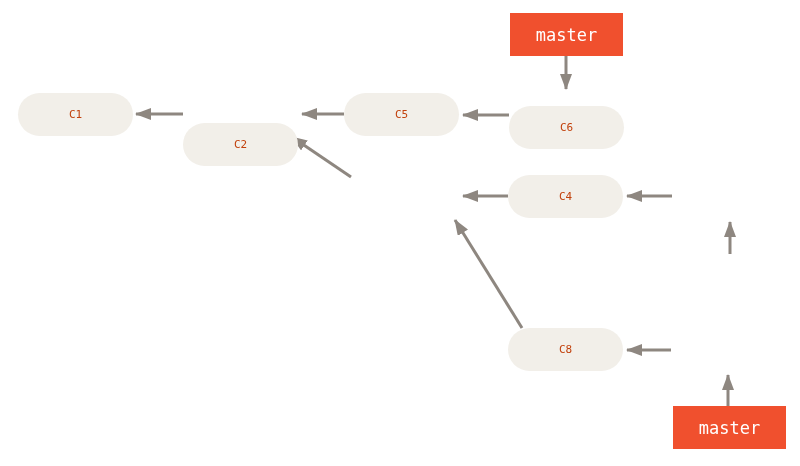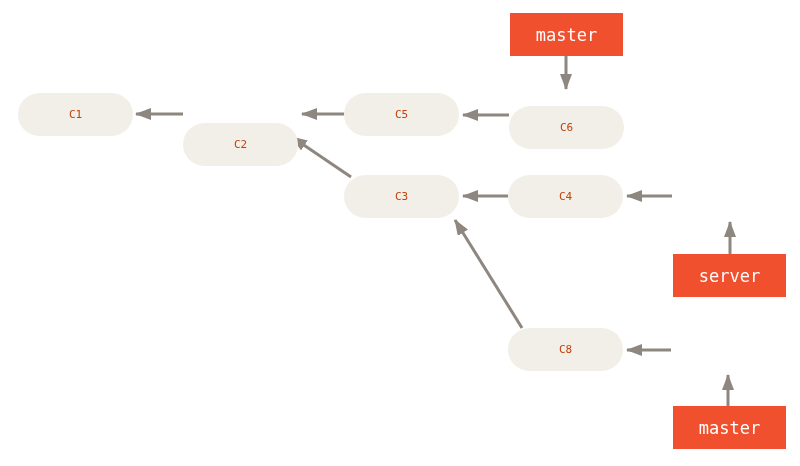--- a/index.html
+++ b/index.html
@@ -82,24 +82,22 @@
       <path d="M508,196 L463,196" marker-end="url(#arrowhead)"></path>
       <path d="M672,196 L627,196" marker-end="url(#arrowhead)"></path>
       <path d="M730,254 L730,222" marker-end="url(#arrowhead)"></path>
       <path d="M522,328 L455,220" marker-end="url(#arrowhead)"></path>
       <path d="M671,350 L627,350" marker-end="url(#arrowhead)"></path>
       <path d="M728,406 L728,375" marker-end="url(#arrowhead)"></path>
     </g>
   </svg>
 
   <div class="branch-label" id="branch-master">master</div>
-  <div class="branch-label" id="branch-server">server</div>
   <div class="branch-label" id="branch-client">master</div>
 
   <div class="commit-node" id="node-c1">C1</div>
   <div class="commit-node" id="node-c2">C2</div>
-  <div class="commit-node" id="node-c3">C3</div>
   <div class="commit-node" id="node-c4">C4</div>
   <div class="commit-node" id="node-c5">C5</div>
   <div class="commit-node" id="node-c6">C6</div>
   <div class="commit-node" id="node-c8">C8</div>
 
 </div>
 
 </body></html>

